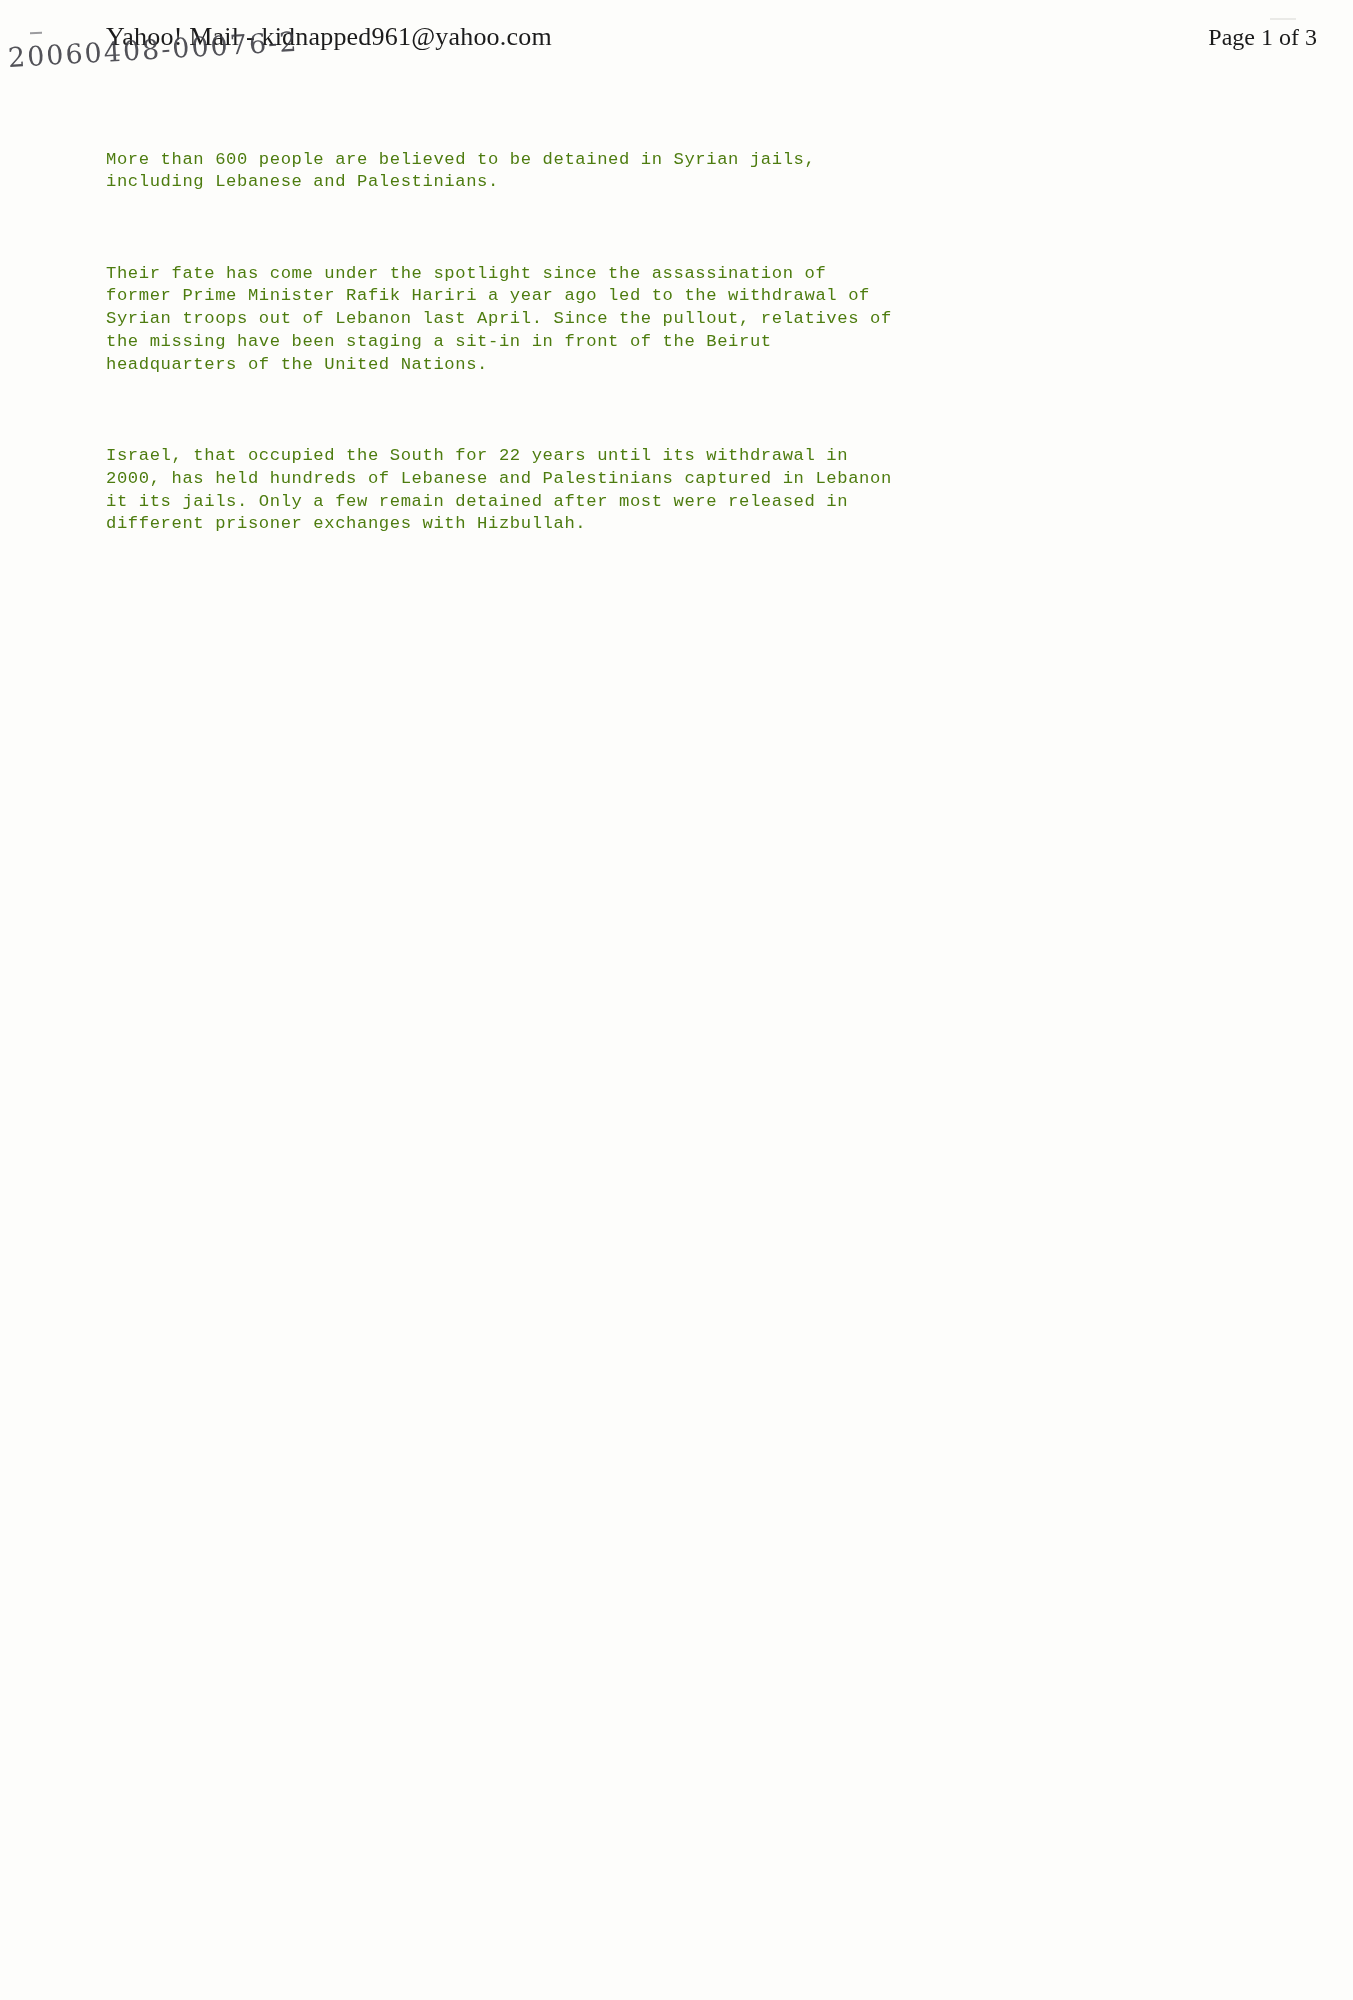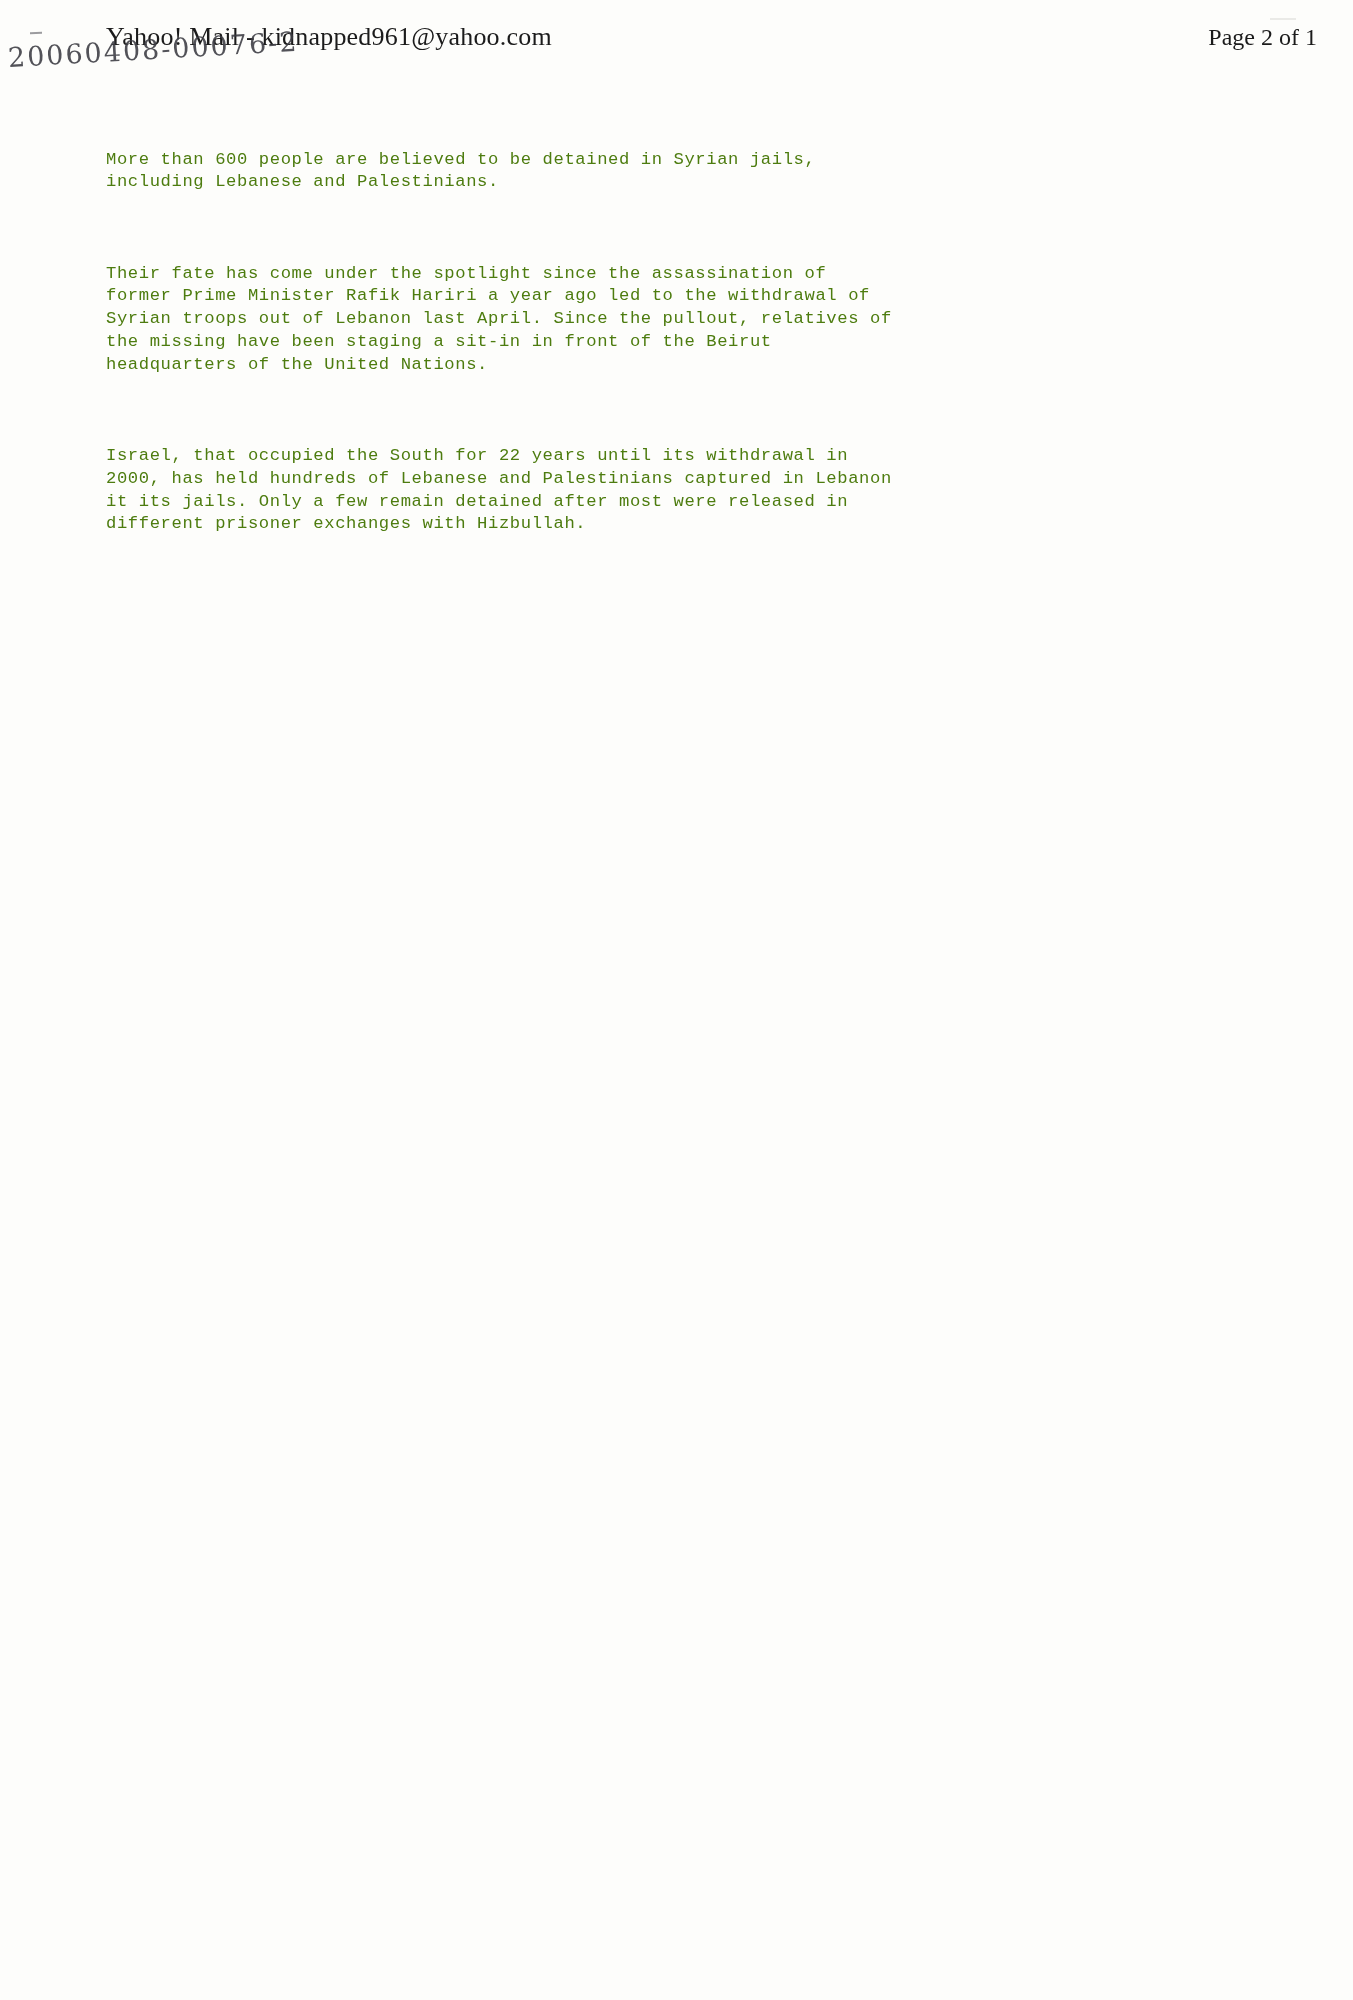--- a/index.html
+++ b/index.html
@@ -104,21 +104,21 @@
 </style>
 </head>
 <body>
 
 <div class="page">
 
   <div class="speck speck-1"></div>
 
   <div class="header">
     <div class="header-title">Yahoo! Mail - kidnapped961@yahoo.com</div>
-    <div class="header-page">Page 2 of 1</div>
+    <div class="header-page">Page 1 of 3</div>
   </div>
 
   <div class="hand-dash"></div>
   <div class="handwriting">20060408-00076-2</div>
 
   <div class="body-text">
     <p class="para">More than 600 people are believed to be detained in Syrian jails,
 including Lebanese and Palestinians.</p>
     <p class="para">Their fate has come under the spotlight since the assassination of
 former Prime Minister Rafik Hariri a year ago led to the withdrawal of

